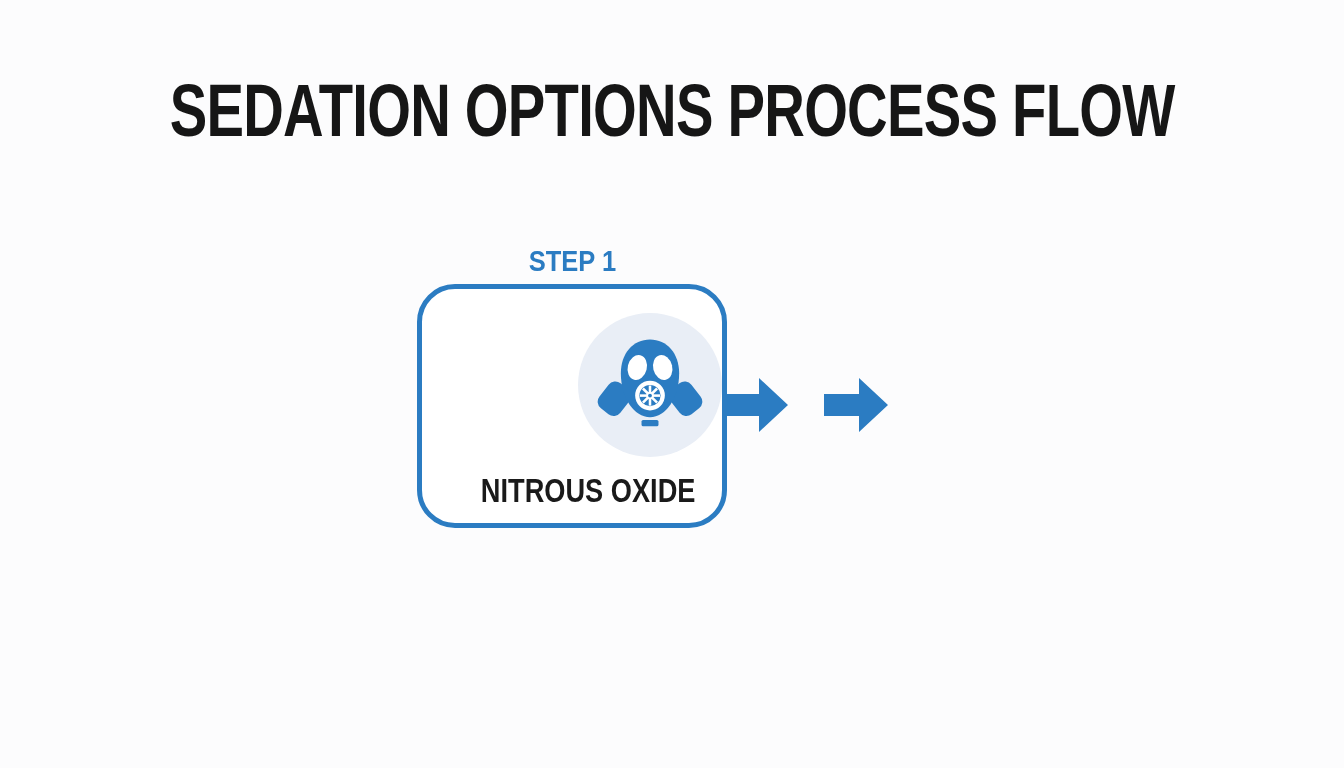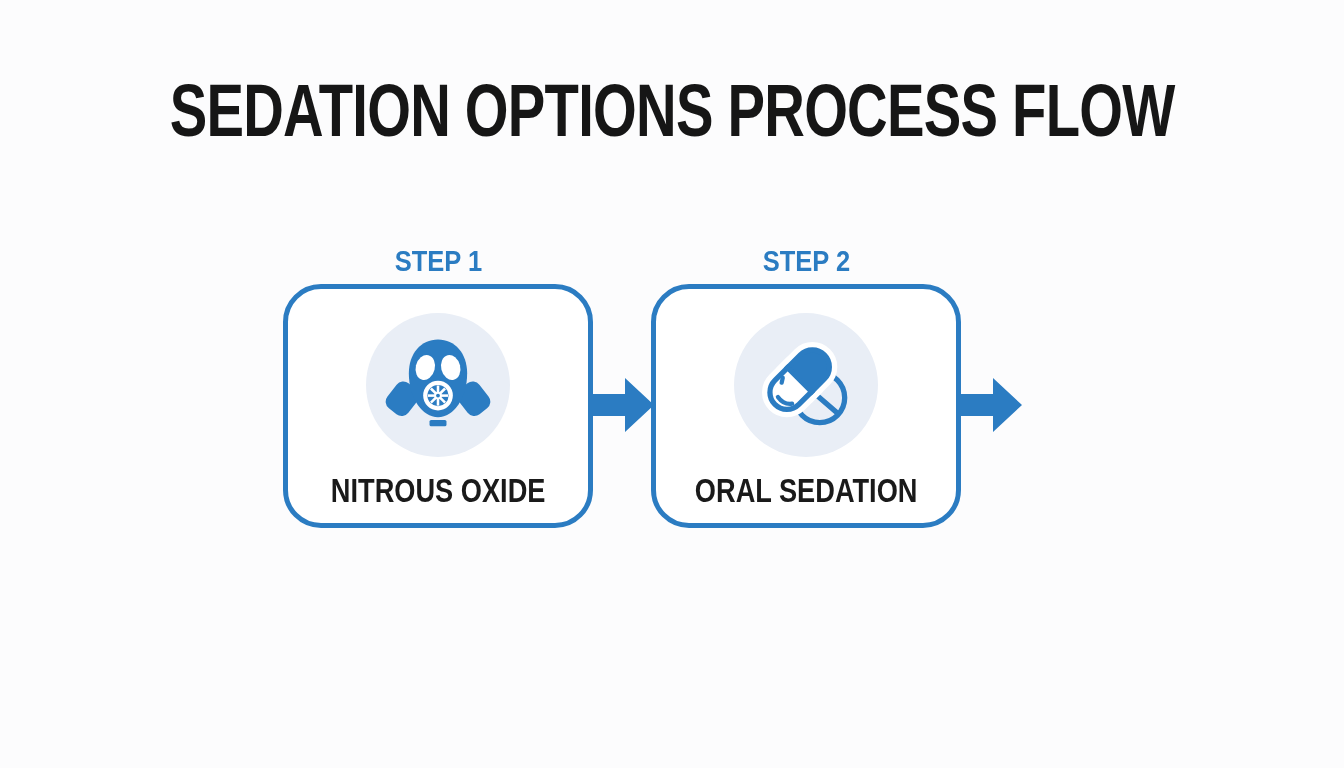--- a/index.html
+++ b/index.html
@@ -52,21 +52,21 @@
     white-space: nowrap;
   }
   .step-box {
     box-sizing: border-box;
     width: 310px; height: 244px;
     background: #FFFFFF;
     border: 5px solid #2B7CC2;
     border-radius: 38px;
     display: flex;
     flex-direction: column;
-    align-items: center;
+    align-items: flex-end;
     padding-top: 24px;
   }
   .icon-circle {
     width: 144px; height: 144px;
     border-radius: 50%;
     background: #E9EEF6;
     display: flex;
     align-items: center;
     justify-content: center;
   }
@@ -130,42 +130,20 @@
         <div class="box-title">NITROUS OXIDE</div>
       </div>
     </div>
 
     <div class="arrow-cell">
       <svg viewBox="0 0 64 54" xmlns="http://www.w3.org/2000/svg">
         <polygon points="0,16 35,16 35,0 64,27 35,54 35,38 0,38" fill="#2B7CC2"></polygon>
       </svg>
     </div>
 
-    <div class="step">
-      <div class="step-label">STEP 2</div>
-      <div class="step-box">
-        <div class="icon-circle">
-          <svg viewBox="0 0 100 100" xmlns="http://www.w3.org/2000/svg">
-            <g fill="none" stroke="#2B7CC2" stroke-width="5" stroke-linecap="round">
-              <circle cx="63" cy="62" r="23.5"></circle>
-              <line x1="50" y1="51" x2="79" y2="76"></line>
-              <g transform="translate(44 45) rotate(-45)">
-                <path d="M0 -16 H17 A16 16 0 0 1 17 16 H0 Z" stroke="#FFFFFF" stroke-width="15" fill="#FFFFFF"></path>
-                <path d="M0 -16 H-17 A16 16 0 0 0 -17 16 H0 Z" stroke="#FFFFFF" stroke-width="15" fill="#FFFFFF"></path>
-                <path d="M0 -16 H17 A16 16 0 0 1 17 16 H0 Z" fill="#2B7CC2"></path>
-                <path d="M0 -16 H-17 A16 16 0 0 0 -17 16 H0 Z" fill="#FFFFFF"></path>
-                <path d="M-26 -3 C-27 3 -25 8 -21 11" stroke-width="4"></path>
-                <line x1="-14" y1="-10" x2="-10" y2="-12.5" stroke-width="4"></line>
-              </g>
-            </g>
-          </svg>
-        </div>
-        <div class="box-title">ORAL SEDATION</div>
-      </div>
-    </div>
 
     <div class="arrow-cell">
       <svg viewBox="0 0 64 54" xmlns="http://www.w3.org/2000/svg">
         <polygon points="0,16 35,16 35,0 64,27 35,54 35,38 0,38" fill="#2B7CC2"></polygon>
       </svg>
     </div>
 
 
   </div>
 </div>

